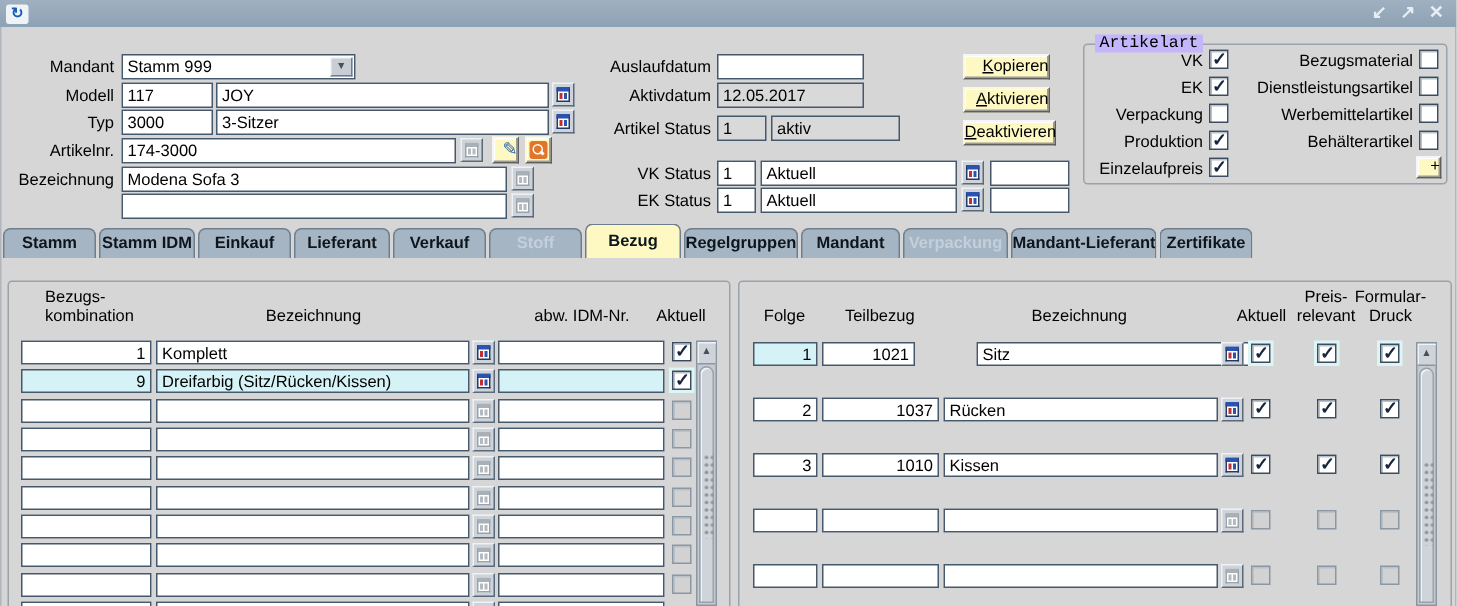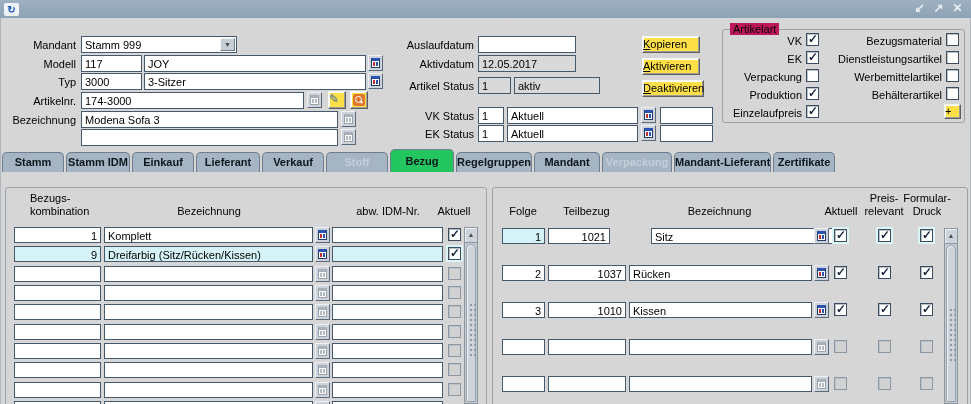--- a/index.html
+++ b/index.html
@@ -29,24 +29,24 @@
     padding:1px 3px 0 3px; white-space:nowrap; overflow:hidden; line-height:14px; }
   .fld.ro { background:#d9d9d9; }
   .fld.hl { background:#d5f3f6; }
   .num { text-align:right; }
   .h16 { height:16px; }
   .dd { position:absolute; right:1px; top:1px; width:15px; height:13px;
     background:#c9ced4; border:1px solid; border-color:#f2f5f8 #6d7d8d #6d7d8d #f2f5f8;
     font-size:7px; line-height:12px; text-align:center; color:#44525e; }
 
   
-  .btn { position:absolute; background:#fde047; border:1px solid;
+  .btn { position:absolute; background:#fef9c3; border:1px solid;
     border-color:#f6f6f6 #5f5f5f #5f5f5f #f6f6f6;
     box-shadow:inset -1px -1px 0 #9b9b9b, inset 1px 1px 0 #ffffff;
-    text-align:left; line-height:15px; cursor:default; }
+    text-align:right; line-height:15px; cursor:default; }
   .btn.mn::first-letter { text-decoration:underline; }
 
   
   .lov { position:absolute; width:15px; height:16px; background:#cdd3d9; border:1px solid;
     border-color:#eef2f6 #5a6a7a #5a6a7a #eef2f6; display:flex; align-items:center; justify-content:center; }
   .lov .ig { width:9px; height:10px; background:#fff; border:1px solid #223a66;
     border-top:3px solid #2a52b0; position:relative; }
   .lov .ig::before { content:""; position:absolute; left:1px; top:1px; width:2px; height:4px; background:#c03030; }
   .lov .ig::after  { content:""; position:absolute; left:4px; top:1px; width:2px; height:4px; background:#2a52b0; }
   .lov.dis .ig { border-color:#9aa2aa; border-top-color:#a8b0b8; }
@@ -59,25 +59,25 @@
   .cb.checked::after { content:"✓"; position:absolute; left:1px; top:-2px;
     font-size:12px; font-weight:bold; color:#17253d; }
   .cb.pad { box-shadow:0 0 0 2px #dcf5f7, inset 1px 1px 0 #b9c1c9; }
 
   
   .tabbar { position:absolute; left:2px; top:152px; height:20px; display:flex; gap:2px; align-items:flex-end; }
   .tab { height:20px; line-height:19px; background:#a6b5c3; border:1px solid #6e7e8e; border-bottom:none;
     border-radius:5px 5px 0 0; font-weight:bold; text-align:center; color:#0e161d;
     overflow:hidden; white-space:nowrap; cursor:default; }
   .tab.disabled { color:#c3cfdb; }
-  .tab.active { background:#22c55e; height:23px; line-height:22px; }
+  .tab.active { background:#fef9c3; height:23px; line-height:22px; }
 
   
   .group { position:absolute; border:1px solid #9aa2aa; border-radius:3px; }
-  .gtitle { position:absolute; background:#be185d; padding:0 3px; }
+  .gtitle { position:absolute; background:#c4b5fd; padding:0 3px;font-family:Liberation Mono, monospace; }
 
   
   .sbar { position:absolute; width:14px; background:#c4cad0; border:1px solid #8a96a2; }
   .sbar .up { height:15px; background:#ced4da; border-bottom:1px solid #8a96a2;
     box-shadow:inset 1px 1px 0 #f0f4f8; font-size:7px; line-height:14px; text-align:center; color:#44525e; }
   .sbar .thumb { position:absolute; left:1px; right:1px; top:16px; bottom:1px;
     background:#ced4da; border:1px solid #98a2ac; border-radius:6px 6px 0 0;
     box-shadow:inset 1px 1px 0 #eef2f6; }
   .sbar .grip { position:absolute; left:2px; width:7px; height:56px;
     background:radial-gradient(circle at 2px 2px, #8e98a2 1px, transparent 1.4px);

